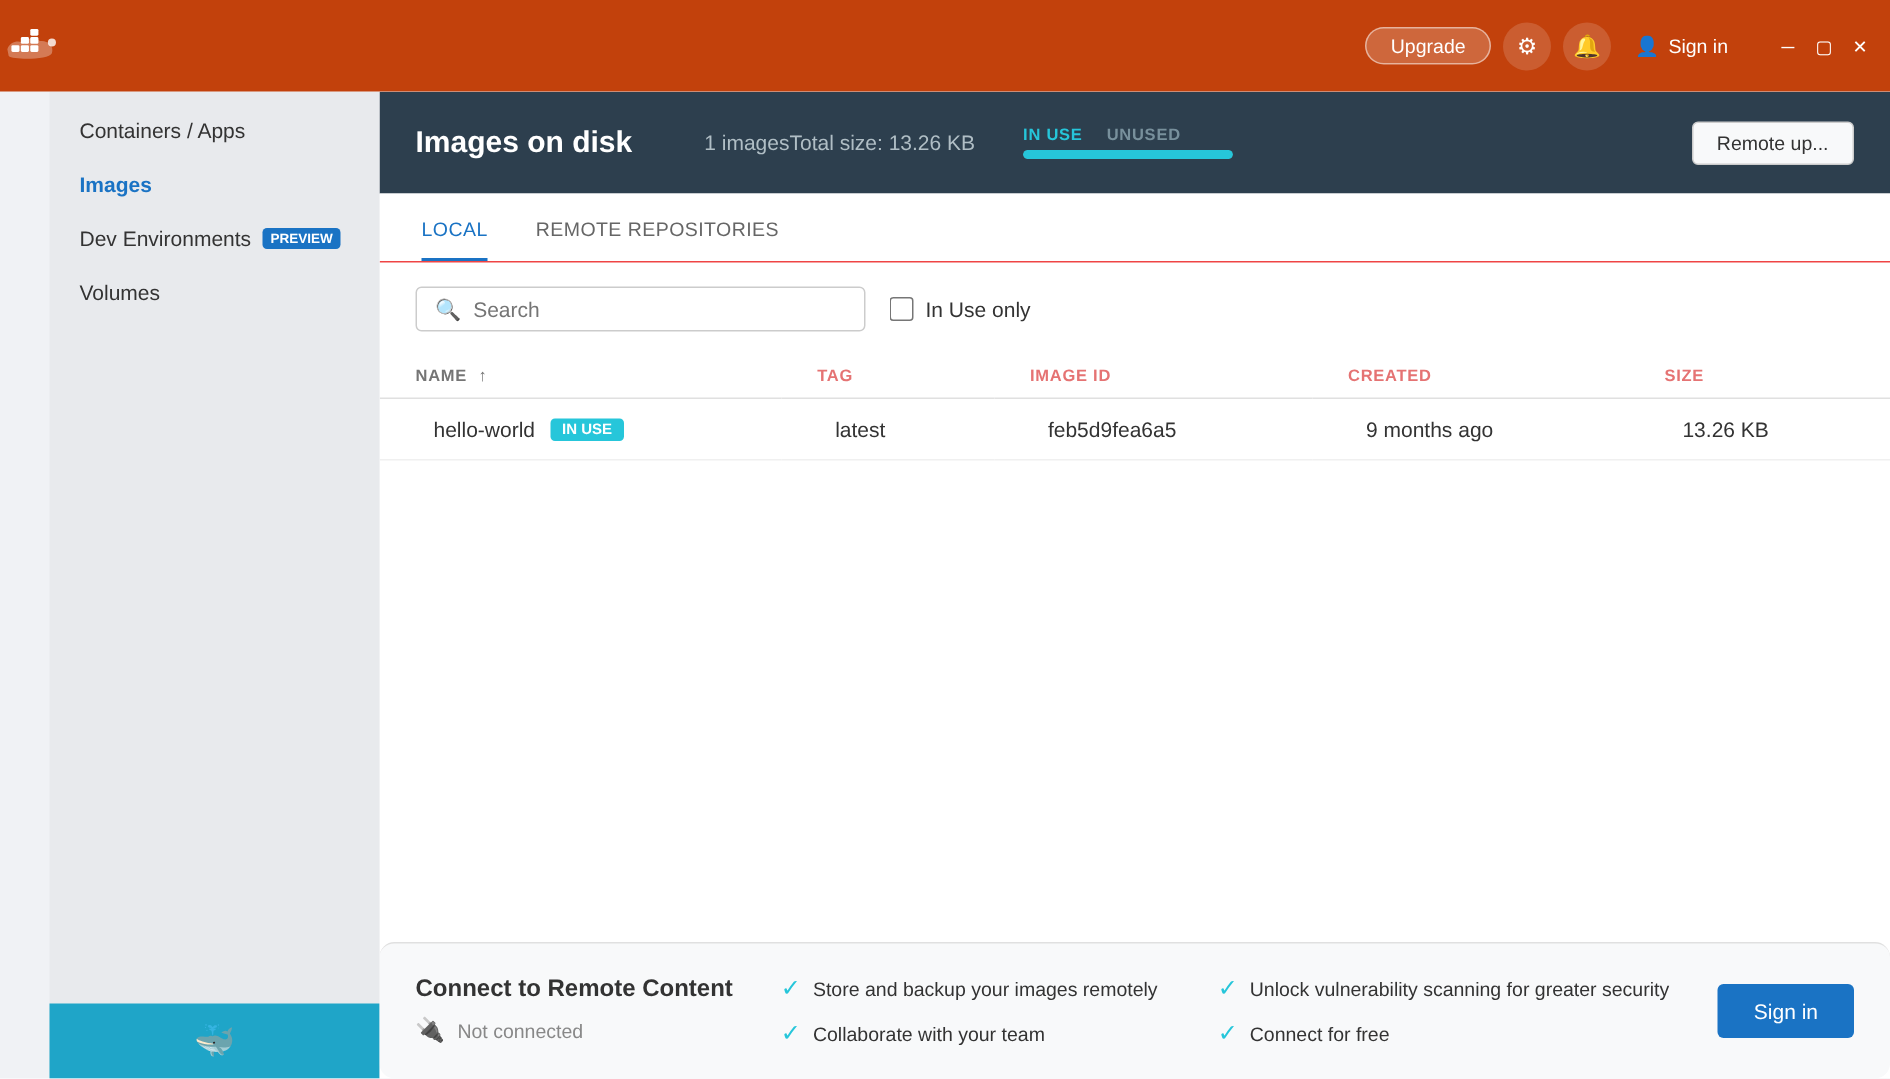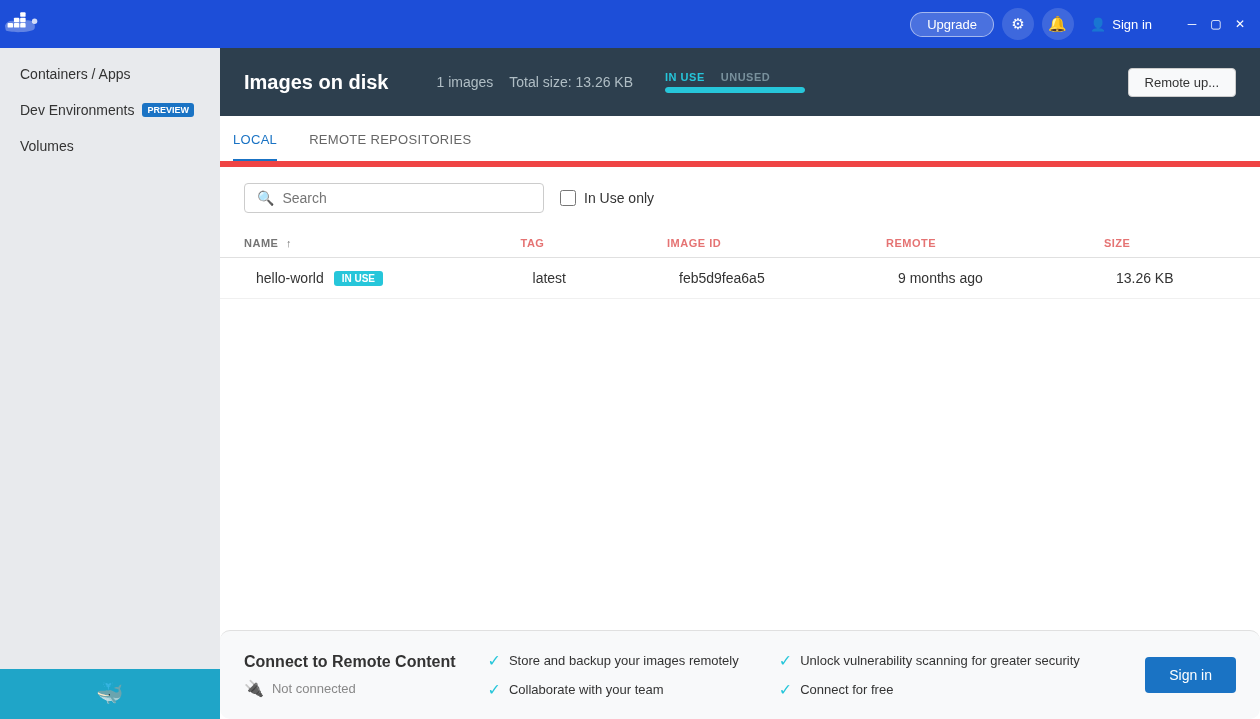--- a/index.html
+++ b/index.html
@@ -1,21 +1,21 @@
 <!DOCTYPE html>
 <html><head>
   <meta charset="utf-8">
   <style>
     * { margin: 0; padding: 0; box-sizing: border-box; }
     body { font-family: -apple-system, BlinkMacSystemFont, 'Segoe UI', sans-serif; background: #f0f2f5; width: 1260px; height: 719px; overflow: hidden; display: flex; flex-direction: column; }
 
     
     .titlebar {
-      background: #1d4ed8;
-      height: 48px;
+      background: #c2410c;
+      height: 61px;
       display: flex;
       align-items: center;
       padding: 0 4px;
       flex-shrink: 0;
       position: relative;
     }
     .titlebar-logo {
       display: flex;
       align-items: center;
       gap: 8px;
@@ -88,20 +88,21 @@
       overflow: hidden;
     }
 
     
     .sidebar {
       width: 220px;
       background: #e8eaed;
       display: flex;
       flex-direction: column;
       flex-shrink: 0;
+      margin-left: 33px;
     }
     .sidebar-nav {
       flex: 1;
       padding-top: 8px;
     }
     .sidebar-item {
       padding: 10px 20px;
       font-size: 14px;
       color: #333;
       cursor: pointer;
@@ -153,21 +154,20 @@
     }
     .content-header-title {
       color: white;
       font-size: 20px;
       font-weight: 600;
       flex-shrink: 0;
     }
     .header-stats {
       display: flex;
       align-items: center;
-      gap: 16px;
       margin-left: 24px;
     }
     .stat-item {
       color: #b0bec5;
       font-size: 14px;
     }
     .usage-bar-container {
       display: flex;
       flex-direction: column;
       gap: 4px;
@@ -216,22 +216,22 @@
     .content-body {
       flex: 1;
       background: white;
       display: flex;
       flex-direction: column;
       overflow: hidden;
     }
 
     
     .tabs-bar {
-      padding: 0 13px;
-      border-bottom: 6px solid #ef4444;
+      padding: 0 28px;
+      border-bottom: 1px solid #ef4444;
       display: flex;
       gap: 32px;
       flex-shrink: 0;
     }
     .tab {
       padding: 16px 0 12px;
       font-size: 13px;
       color: #666;
       cursor: pointer;
       border-bottom: 2px solid transparent;
@@ -440,20 +440,23 @@
   </div>
 </div>
 
 <div class="app-body">
 
   <div class="sidebar">
     <nav class="sidebar-nav">
       <div class="sidebar-item">
         <span>Containers / Apps</span>
       </div>
+      <div class="sidebar-item active">
+        <span>Images</span>
+      </div>
       <div class="sidebar-item">
         <span>Dev Environments</span>
         <span class="preview-badge">PREVIEW</span>
       </div>
       <div class="sidebar-item">
         <span>Volumes</span>
       </div>
     </nav>
     <div class="sidebar-bottom">
       <span class="sidebar-bottom-icon">🐳</span>
@@ -502,21 +505,21 @@
 
         <table class="images-table">
           <thead>
             <tr>
               <th class="name-col">
                 <span>NAME</span>
                 <span class="sort-arrow">↑</span>
               </th>
               <th>TAG</th>
               <th>IMAGE ID</th>
-              <th>REMOTE</th>
+              <th>CREATED</th>
               <th>SIZE</th>
             </tr>
           </thead>
           <tbody id="images-tbody">
           <tr>
     <td>
       <div class="name-cell">
         <span>hello-world</span>
         <span class="in-use-badge">IN USE</span>
       </div>

